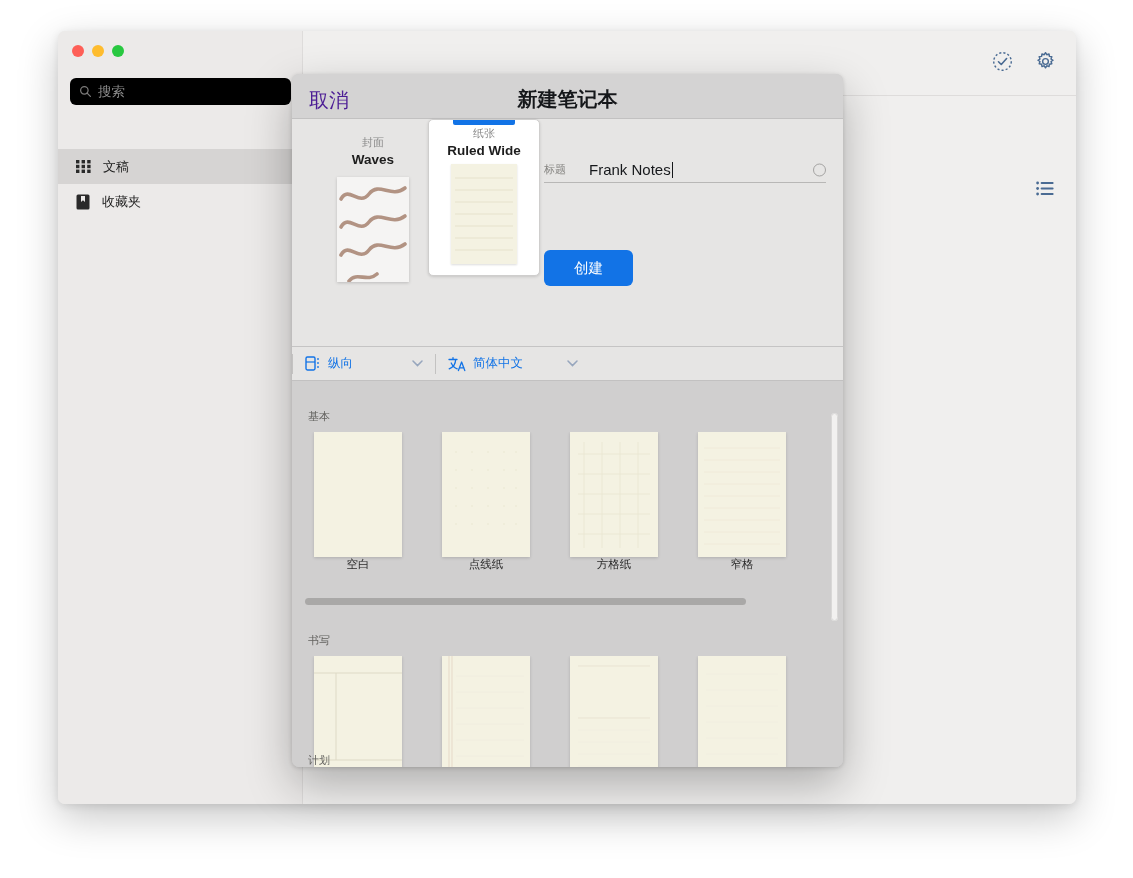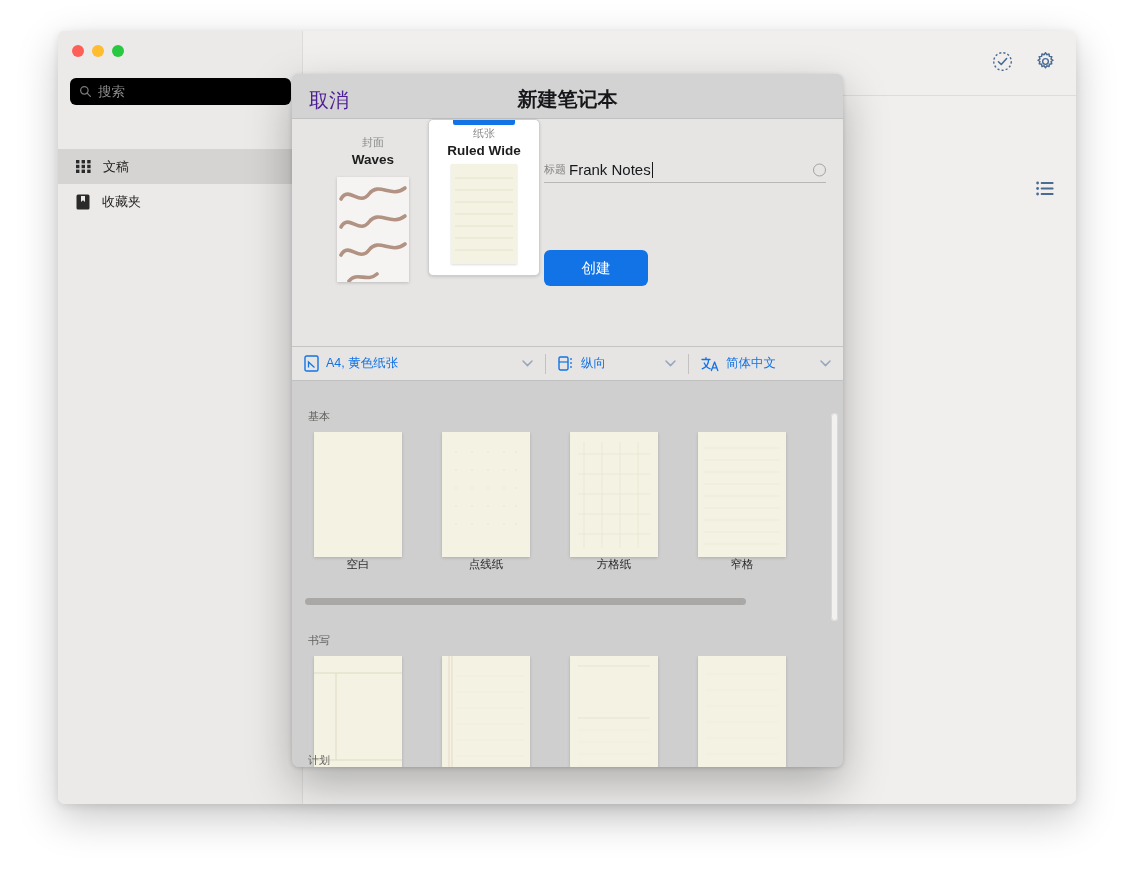--- a/index.html
+++ b/index.html
@@ -125,36 +125,36 @@
   .thumb-paper-sel {
     position: absolute; left: 50%; transform: translateX(-50%);
     top: 44px; width: 66px; height: 100px;
     background: #f4f2e2;
     box-shadow: 0 1px 2px rgba(0,0,0,0.14);
   }
 
   .title-row {
     position: absolute; left: 252px; top: 38px; width: 282px; height: 26px;
     border-bottom: 1px solid #b8b7b6;
-    display: flex; align-items: center; gap: 3px;
+    display: flex; align-items: center; gap: 23px;
   }
   .title-label { font-size: 11px; color: #83827f; }
   .title-value { font-size: 15px; color: #16181b; position: relative; }
   .caret {
     display: inline-block; width: 1px; height: 16px;
     background: #16181b; vertical-align: -3px; margin-left: 1px;
   }
   .clear-btn {
     position: absolute; right: 0; top: 50%; transform: translateY(-50%);
     width: 13px; height: 13px; border-radius: 50%;
     border: 1px solid #a4a3a2;
   }
   .create-btn {
     position: absolute; left: 252px; top: 131px;
-    width: 104px; height: 36px; border-radius: 6px;
+    width: 89px; height: 36px; border-radius: 6px;
     background: #1273e6; color: #fff; font-size: 14.5px;
     display: flex; align-items: center; justify-content: center;
     border: none; font-family: inherit;
   }
 
   
   .options-bar {
     position: absolute; left: 0; top: 273px; width: 100%; height: 34px;
     background: #e6e5e4;
     border-bottom: 1px solid #c2c1c1;
@@ -351,34 +351,20 @@
       <div class="title-row">
         <span class="title-label">标题</span>
         <span class="title-value"><span>Frank Notes</span><span class="caret"></span></span>
         <span class="clear-btn"></span>
       </div>
 
       <button class="create-btn">创建</button>
     </div>
 
     <div class="options-bar">
-      <div class="opt" style="width:253px">
-        <span>
-          <svg width="15" height="17" viewBox="0 0 15 17">
-            <rect x="1" y="1" width="13" height="15" rx="1.6" fill="none" stroke="#1273e6" stroke-width="1.4"></rect>
-            <path d="M4.5 12.5 L4.5 7 L10.5 12.5" fill="none" stroke="#1273e6" stroke-width="1.3"></path>
-          </svg>
-        </span>
-        <span>A4, 黄色纸张</span>
-        <span class="chev">
-          <svg width="11" height="7" viewBox="0 0 11 7">
-              <path d="M1 1 L5.5 5.6 L10 1" fill="none" stroke="#97a6bd" stroke-width="1.5" stroke-linecap="round"></path>
-            </svg>
-        </span>
-      </div>
       <div class="opt-sep"></div>
       <div class="opt" style="width:142px">
         <span>
           <svg width="16" height="17" viewBox="0 0 16 17">
             <rect x="1" y="2" width="9" height="13" rx="1.4" fill="none" stroke="#1273e6" stroke-width="1.4"></rect>
             <line x1="1" y1="7" x2="10" y2="7" stroke="#1273e6" stroke-width="1.2"></line>
             <g stroke="#1273e6" stroke-width="1.3" stroke-dasharray="2 2">
               <line x1="13" y1="3" x2="13" y2="14"></line>
             </g>
           </svg>

